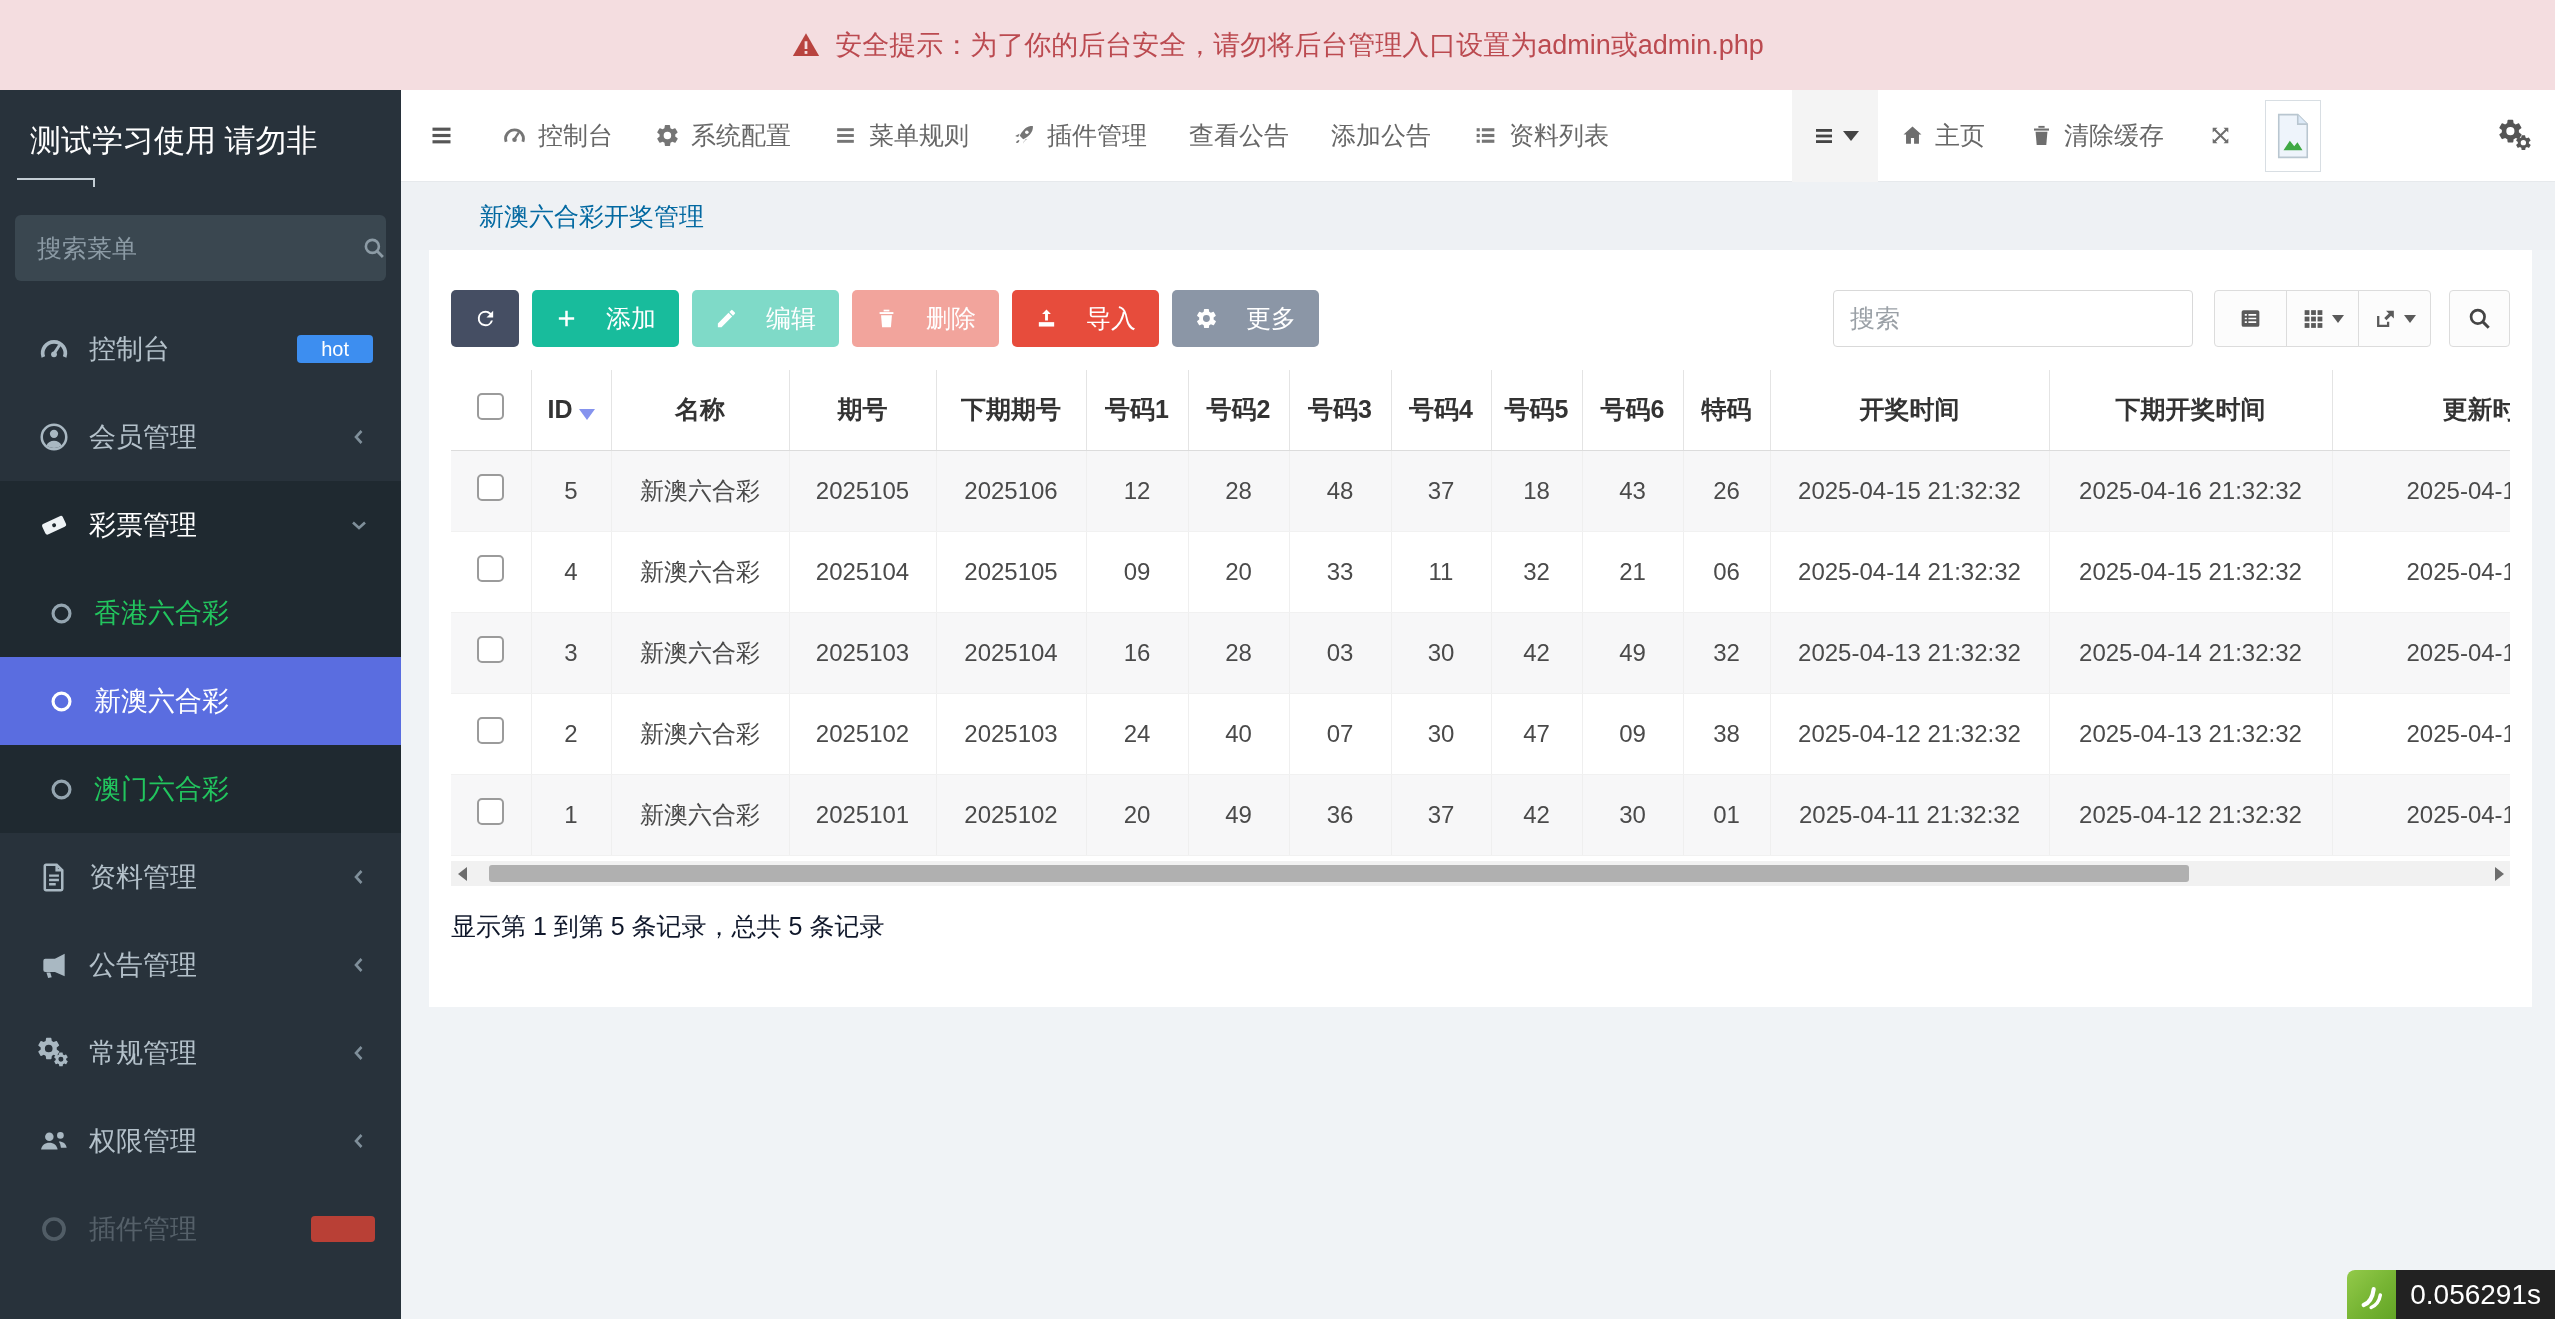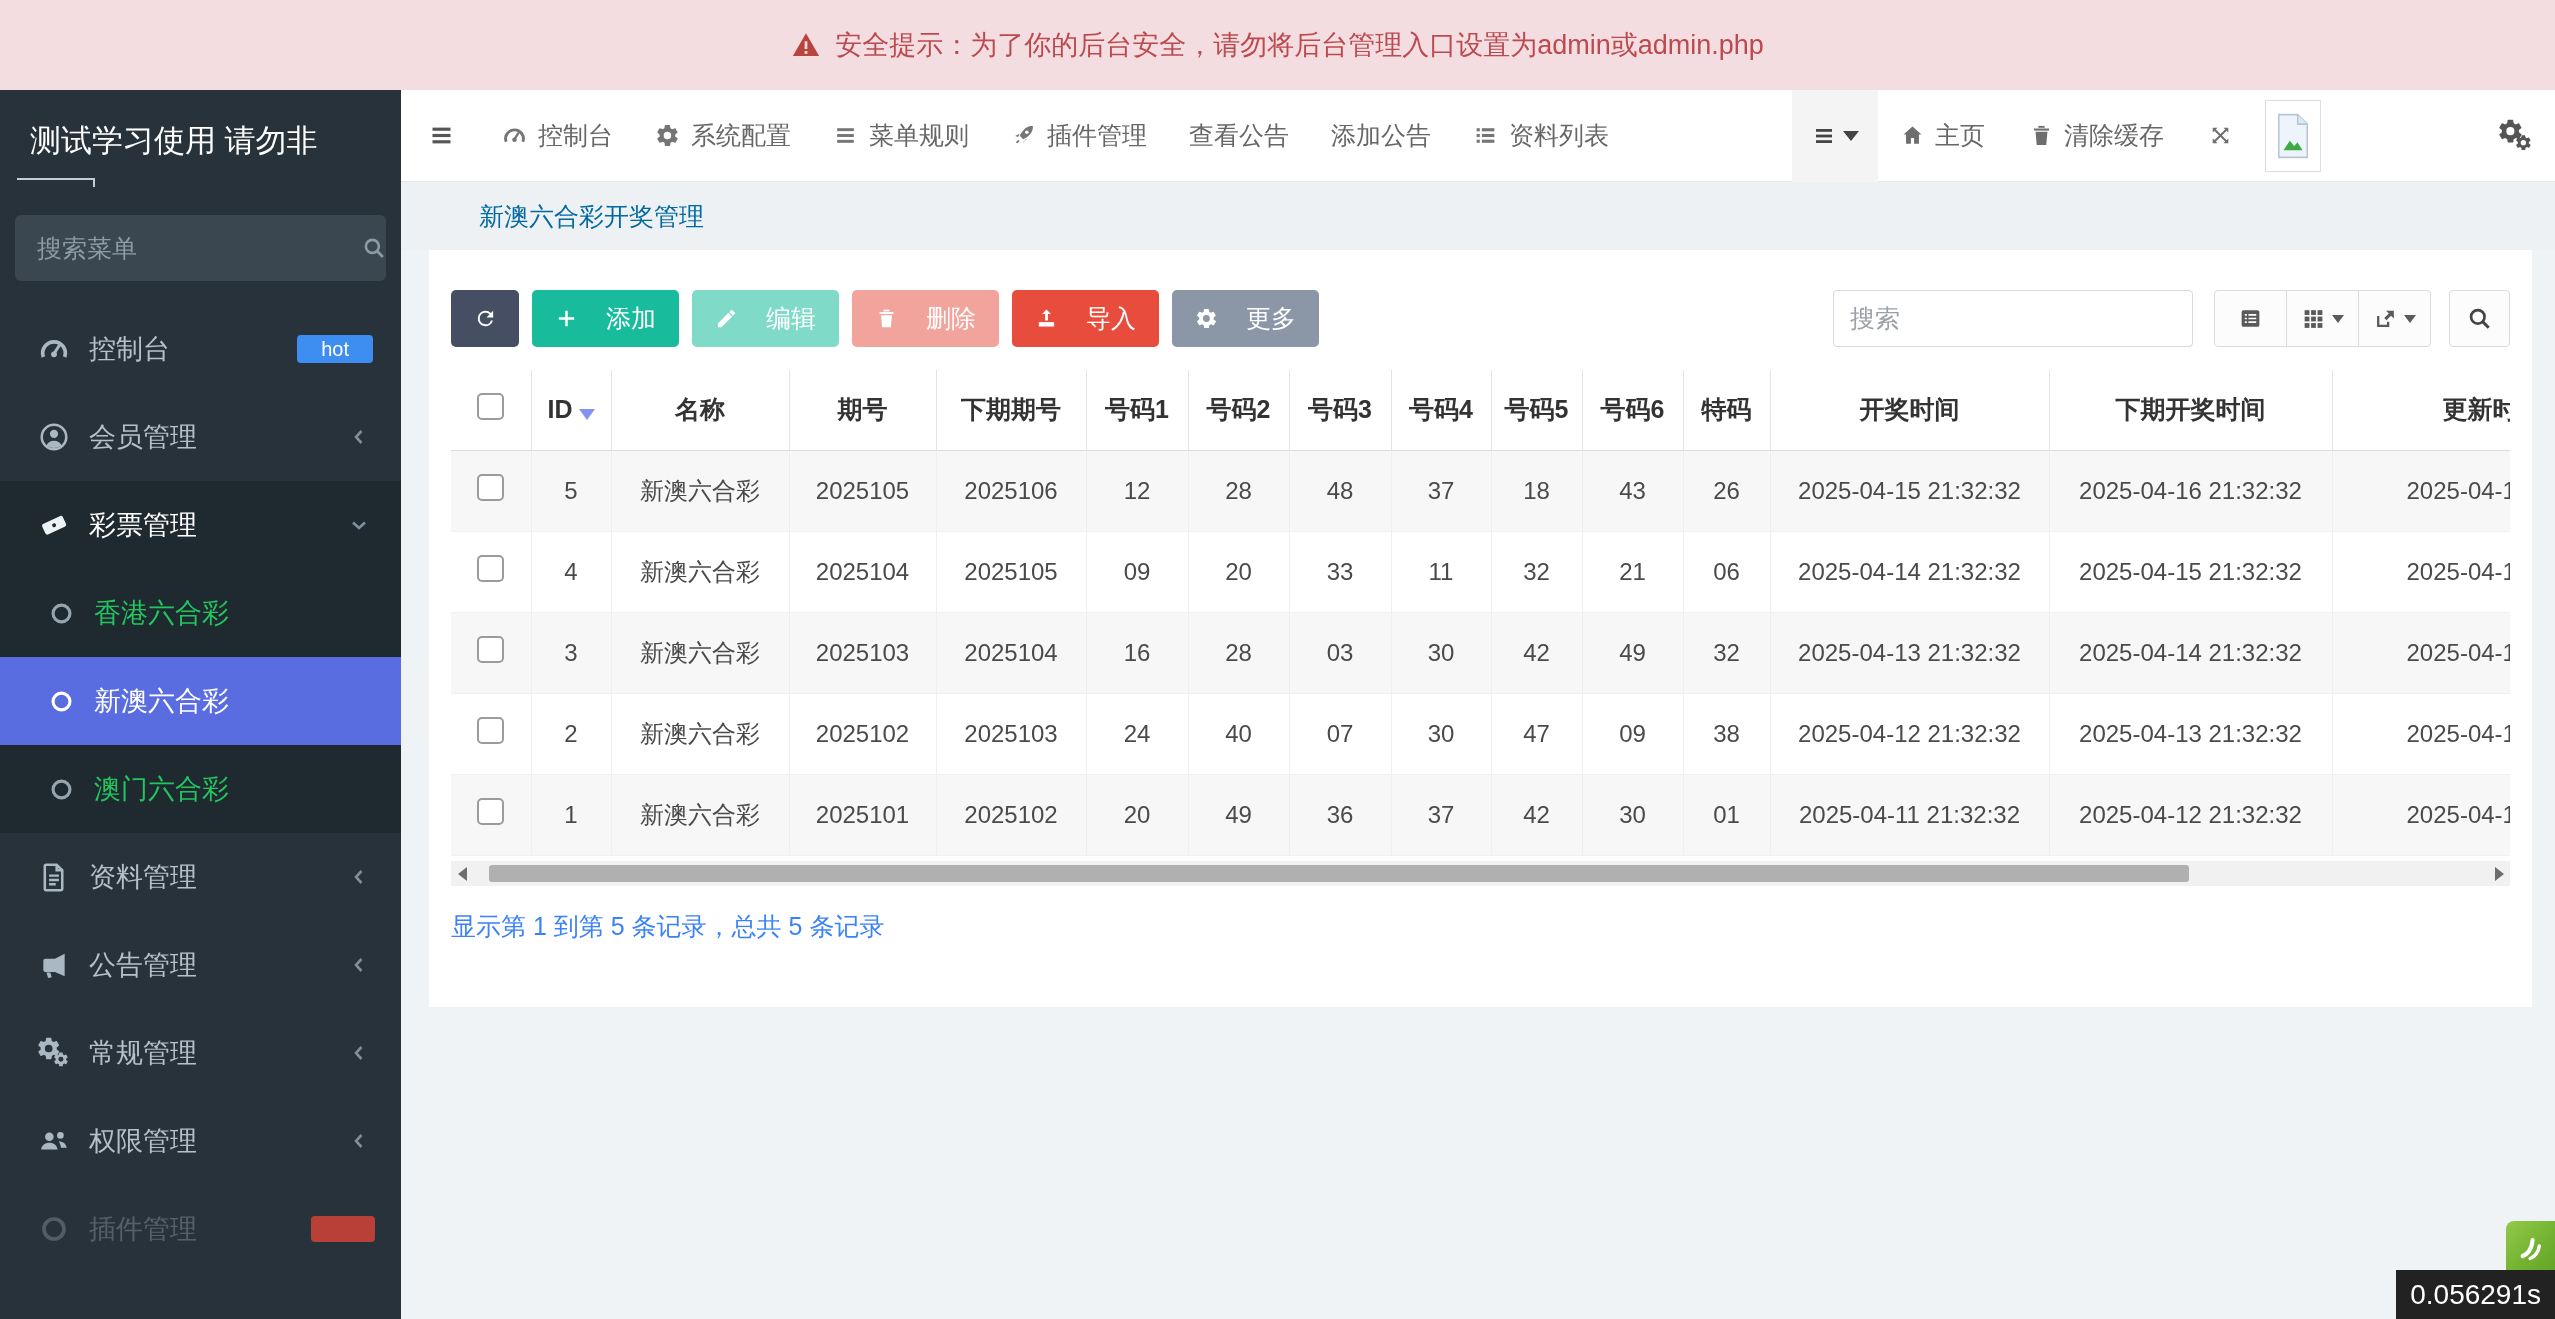--- a/index.html
+++ b/index.html
@@ -108,24 +108,24 @@
 
   
   .hscroll{position:absolute;top:611px;left:22px;width:2059px;height:25px;background:#f1f1f1;
     display:flex;align-items:center;}
   .hs-arrow{width:22px;height:25px;display:flex;align-items:center;justify-content:center;color:#6d6d6d;cursor:pointer;flex:none;}
   .hs-arrow .tri-l{width:0;height:0;border-top:7px solid transparent;border-bottom:7px solid transparent;border-right:9px solid currentColor;}
   .hs-arrow .tri-r{width:0;height:0;border-top:7px solid transparent;border-bottom:7px solid transparent;border-left:9px solid currentColor;}
   .hs-thumb{position:absolute;left:38px;width:1700px;top:4px;height:17px;background:#b0b0b0;border-radius:3px;cursor:pointer;}
   .hs-spacer{flex:1;}
 
-  .summary{position:absolute;top:660px;left:22px;font-size:25px;color:#3b82f6;}
+  .summary{position:absolute;top:660px;left:22px;font-size:25px;color:#0f172a;}
 
   
-  .debug{position:absolute;right:0;bottom:0;display:flex;align-items:flex-end;cursor:pointer;flex-direction:column;}
+  .debug{position:absolute;right:0;bottom:0;display:flex;align-items:flex-end;cursor:pointer;}
   .tp-logo{width:49px;height:49px;border-radius:8px 0 0 0;background:linear-gradient(135deg,#93ca4a 0%,#76b433 55%,#63a526 100%);
     display:flex;align-items:center;justify-content:center;}
   .tp-logo .ic{width:40px;height:40px;color:#fff;}
   .debug-time{height:49px;background:#222;color:#fff;font-size:28px;display:flex;align-items:center;
     padding:0 14px;min-width:118px;justify-content:center;}
 </style>
 </head>
 <body>
 
 <svg width="0" height="0" style="position:absolute">

